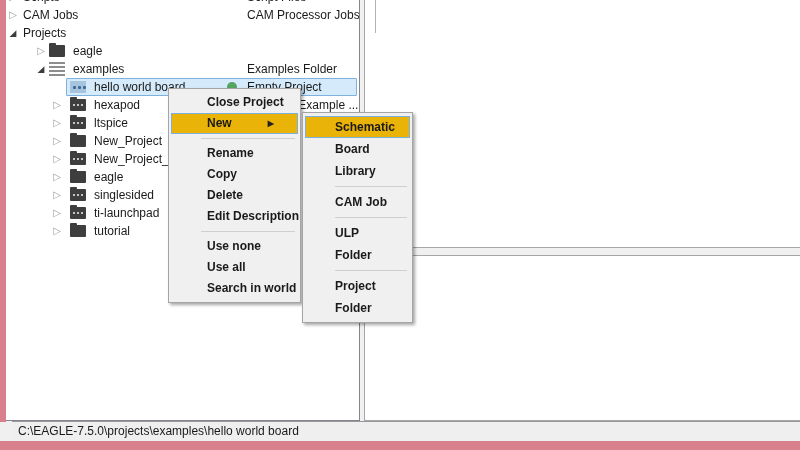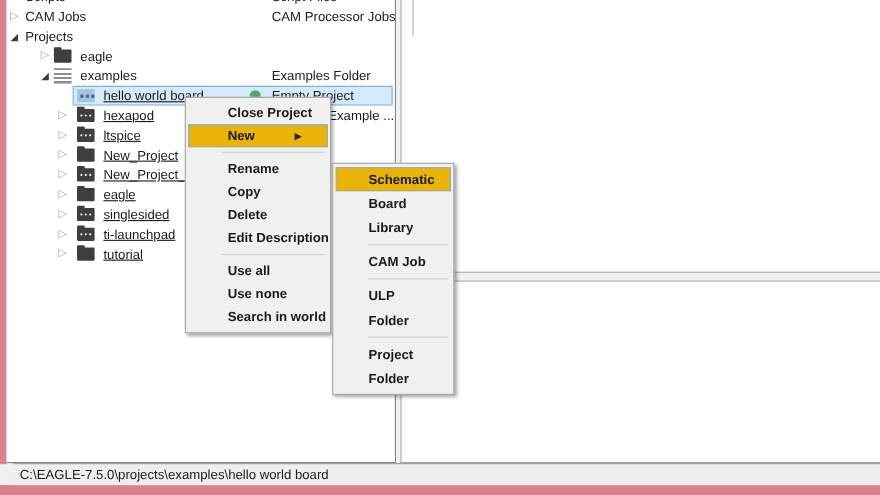--- a/index.html
+++ b/index.html
@@ -30,37 +30,37 @@
   .trow{position:relative;height:18px;line-height:18px;}
   .sel-bg{position:absolute;left:60px;right:2px;top:0;bottom:0;background:#d5eafb;
     border:1px solid #7db2de;border-radius:1px;box-sizing:border-box;}
   .tlabel{position:absolute;white-space:nowrap;}
   .tdesc{position:absolute;left:241px;white-space:nowrap;}
   .arr{position:absolute;top:0;width:12px;text-align:center;line-height:18px;}
   .arr.c{color:#a0a0a0;font-size:10px;}
   .arr.e{color:#3c3c3c;font-size:9px;}
   .lvl0 .arr{left:1px;} .lvl0 .tlabel{left:17px;}
   .lvl1 .arr{left:29px;} .lvl1 .ticon{left:43px;} .lvl1 .tlabel{left:67px;}
-  .lvl2 .arr{left:45px;} .lvl2 .ticon{left:64px;} .lvl2 .tlabel{left:88px;text-decoration:underline;}
+  .lvl2 .arr{left:45px;} .lvl2 .ticon{left:64px;} .lvl2 .tlabel{left:88px;}
   .ticon{position:absolute;top:3px;width:16px;height:12px;}
   .fold{background:#3e3e3e;border-radius:1px;}
   .fold::before{content:"";position:absolute;top:-2px;left:0;width:7px;height:3px;background:inherit;border-radius:1px 1px 0 0;}
   .fdots::after{content:"";position:absolute;top:5px;left:3px;width:2px;height:2px;border-radius:50%;
     background:#f2f2f2;box-shadow:4px 0 0 #f2f2f2,8px 0 0 #f2f2f2;}
   .fopen{background:#a6c4de;}
   .fopen::after{content:"";position:absolute;top:5px;left:3px;width:3px;height:3px;border-radius:1px;
     background:#3f6b95;box-shadow:5px 0 0 #3f6b95,10px 0 0 #3f6b95;}
   .stackicon{top:2px;height:14px;background:repeating-linear-gradient(to bottom,#8d8d8d 0 2px,#ffffff 2px 4px);}
   .gdot{position:absolute;left:221px;top:4px;width:10px;height:10px;border-radius:50%;background:#55a562;}
 
   
   .menu{position:absolute;background:#f0f0f0;border:1px solid #a5a5a5;
     box-shadow:2px 2px 3px rgba(0,0,0,0.35);box-sizing:border-box;padding:3px 2px;z-index:10;font-weight:bold;}
   .menu-main{left:168px;top:88px;width:133px;}
-  .menu-sub{left:302px;top:112px;width:111px;z-index:11;margin-top:36px;}
+  .menu-sub{left:302px;top:112px;width:111px;z-index:11;}
   .mi{position:relative;white-space:nowrap;}
   .menu-main .mi{height:21px;line-height:21px;padding-left:36px;}
   .menu-sub .mi{height:22px;line-height:22px;padding-left:30px;}
   .mi.hl{background:#eab308;box-shadow:inset 0 0 0 1px #7cb0dc;}
   .msep{position:relative;height:9px;}
   .msep::after{content:"";position:absolute;left:30px;right:3px;top:4px;border-top:1px solid #cfcfcf;}
   .sub-arrow{position:absolute;right:24px;top:0;font-size:8px;color:#222;}
 </style>
 </head>
 <body>
@@ -169,22 +169,22 @@
 
   <div class="menu menu-main">
     <div class="mi">Close Project</div>
     <div class="mi hl"><span>New</span><span class="sub-arrow">▶</span></div>
     <div class="msep"></div>
     <div class="mi">Rename</div>
     <div class="mi">Copy</div>
     <div class="mi">Delete</div>
     <div class="mi">Edit Description</div>
     <div class="msep"></div>
+    <div class="mi">Use none</div>
     <div class="mi">Use all</div>
-    <div class="mi">Use none</div>
     <div class="mi">Search in world</div>
   </div>
 
   <div class="menu menu-sub">
     <div class="mi hl">Schematic</div>
     <div class="mi">Board</div>
     <div class="mi">Library</div>
     <div class="msep"></div>
     <div class="mi">CAM Job</div>
     <div class="msep"></div>

